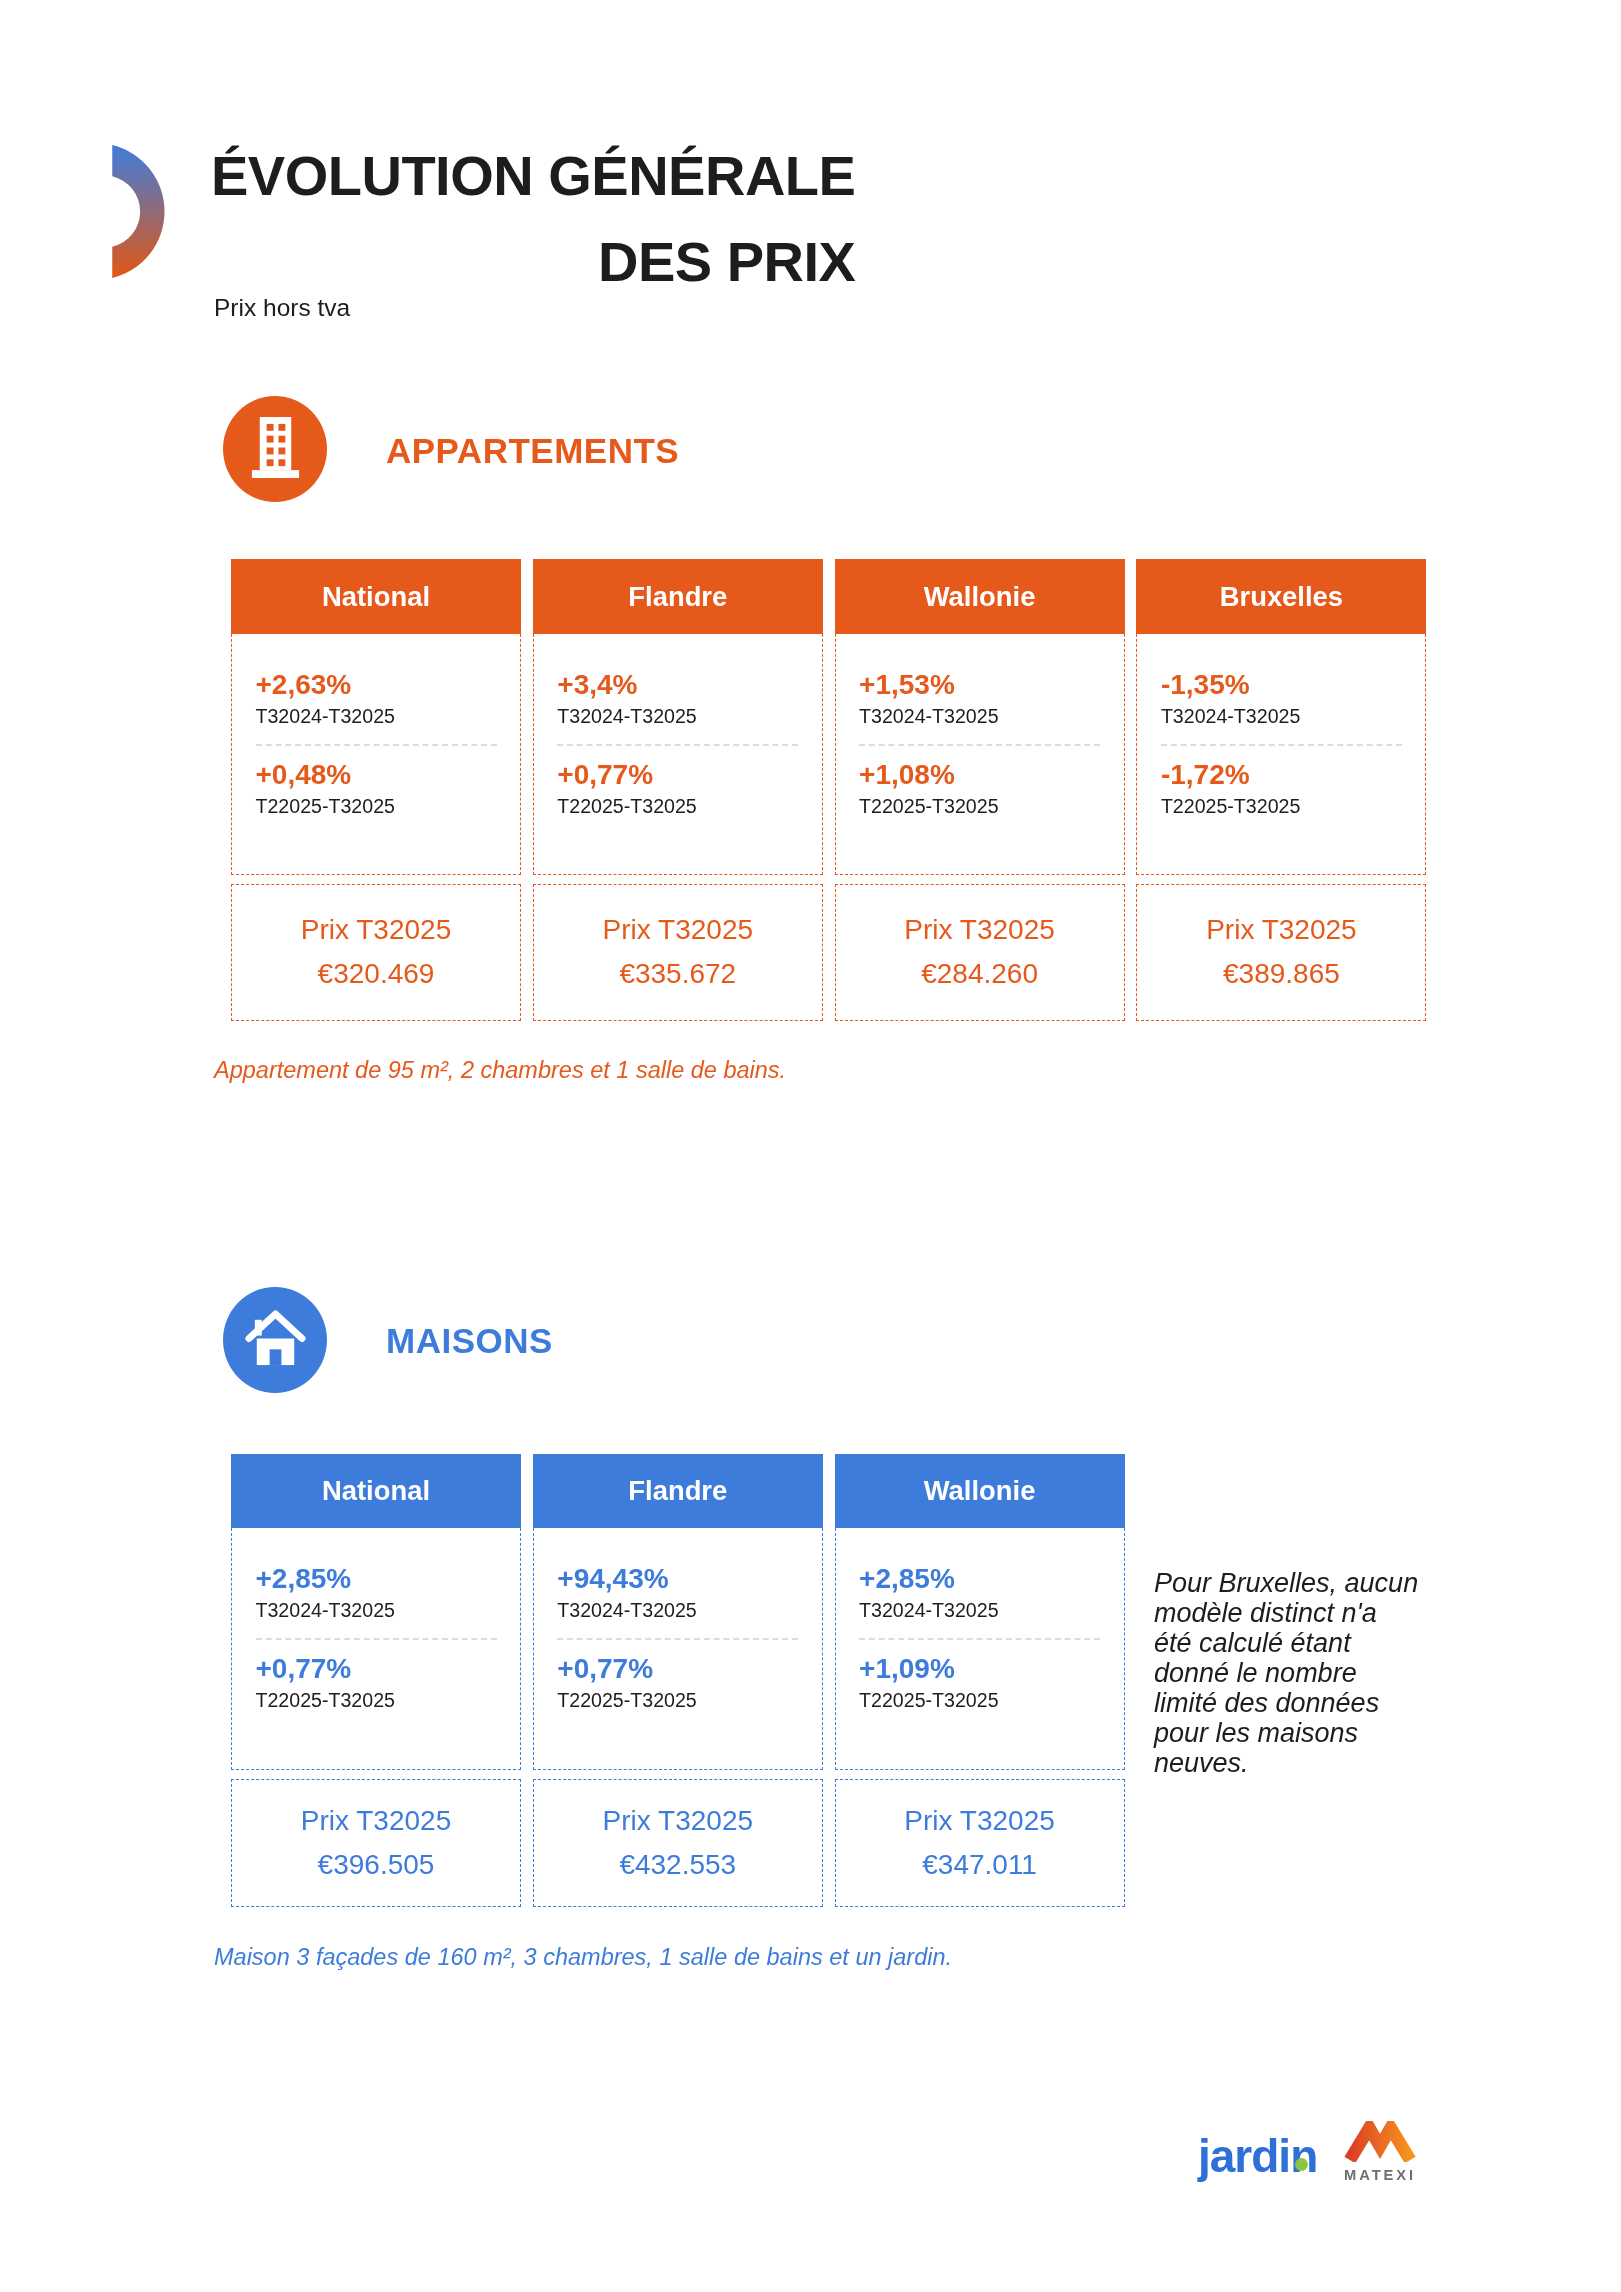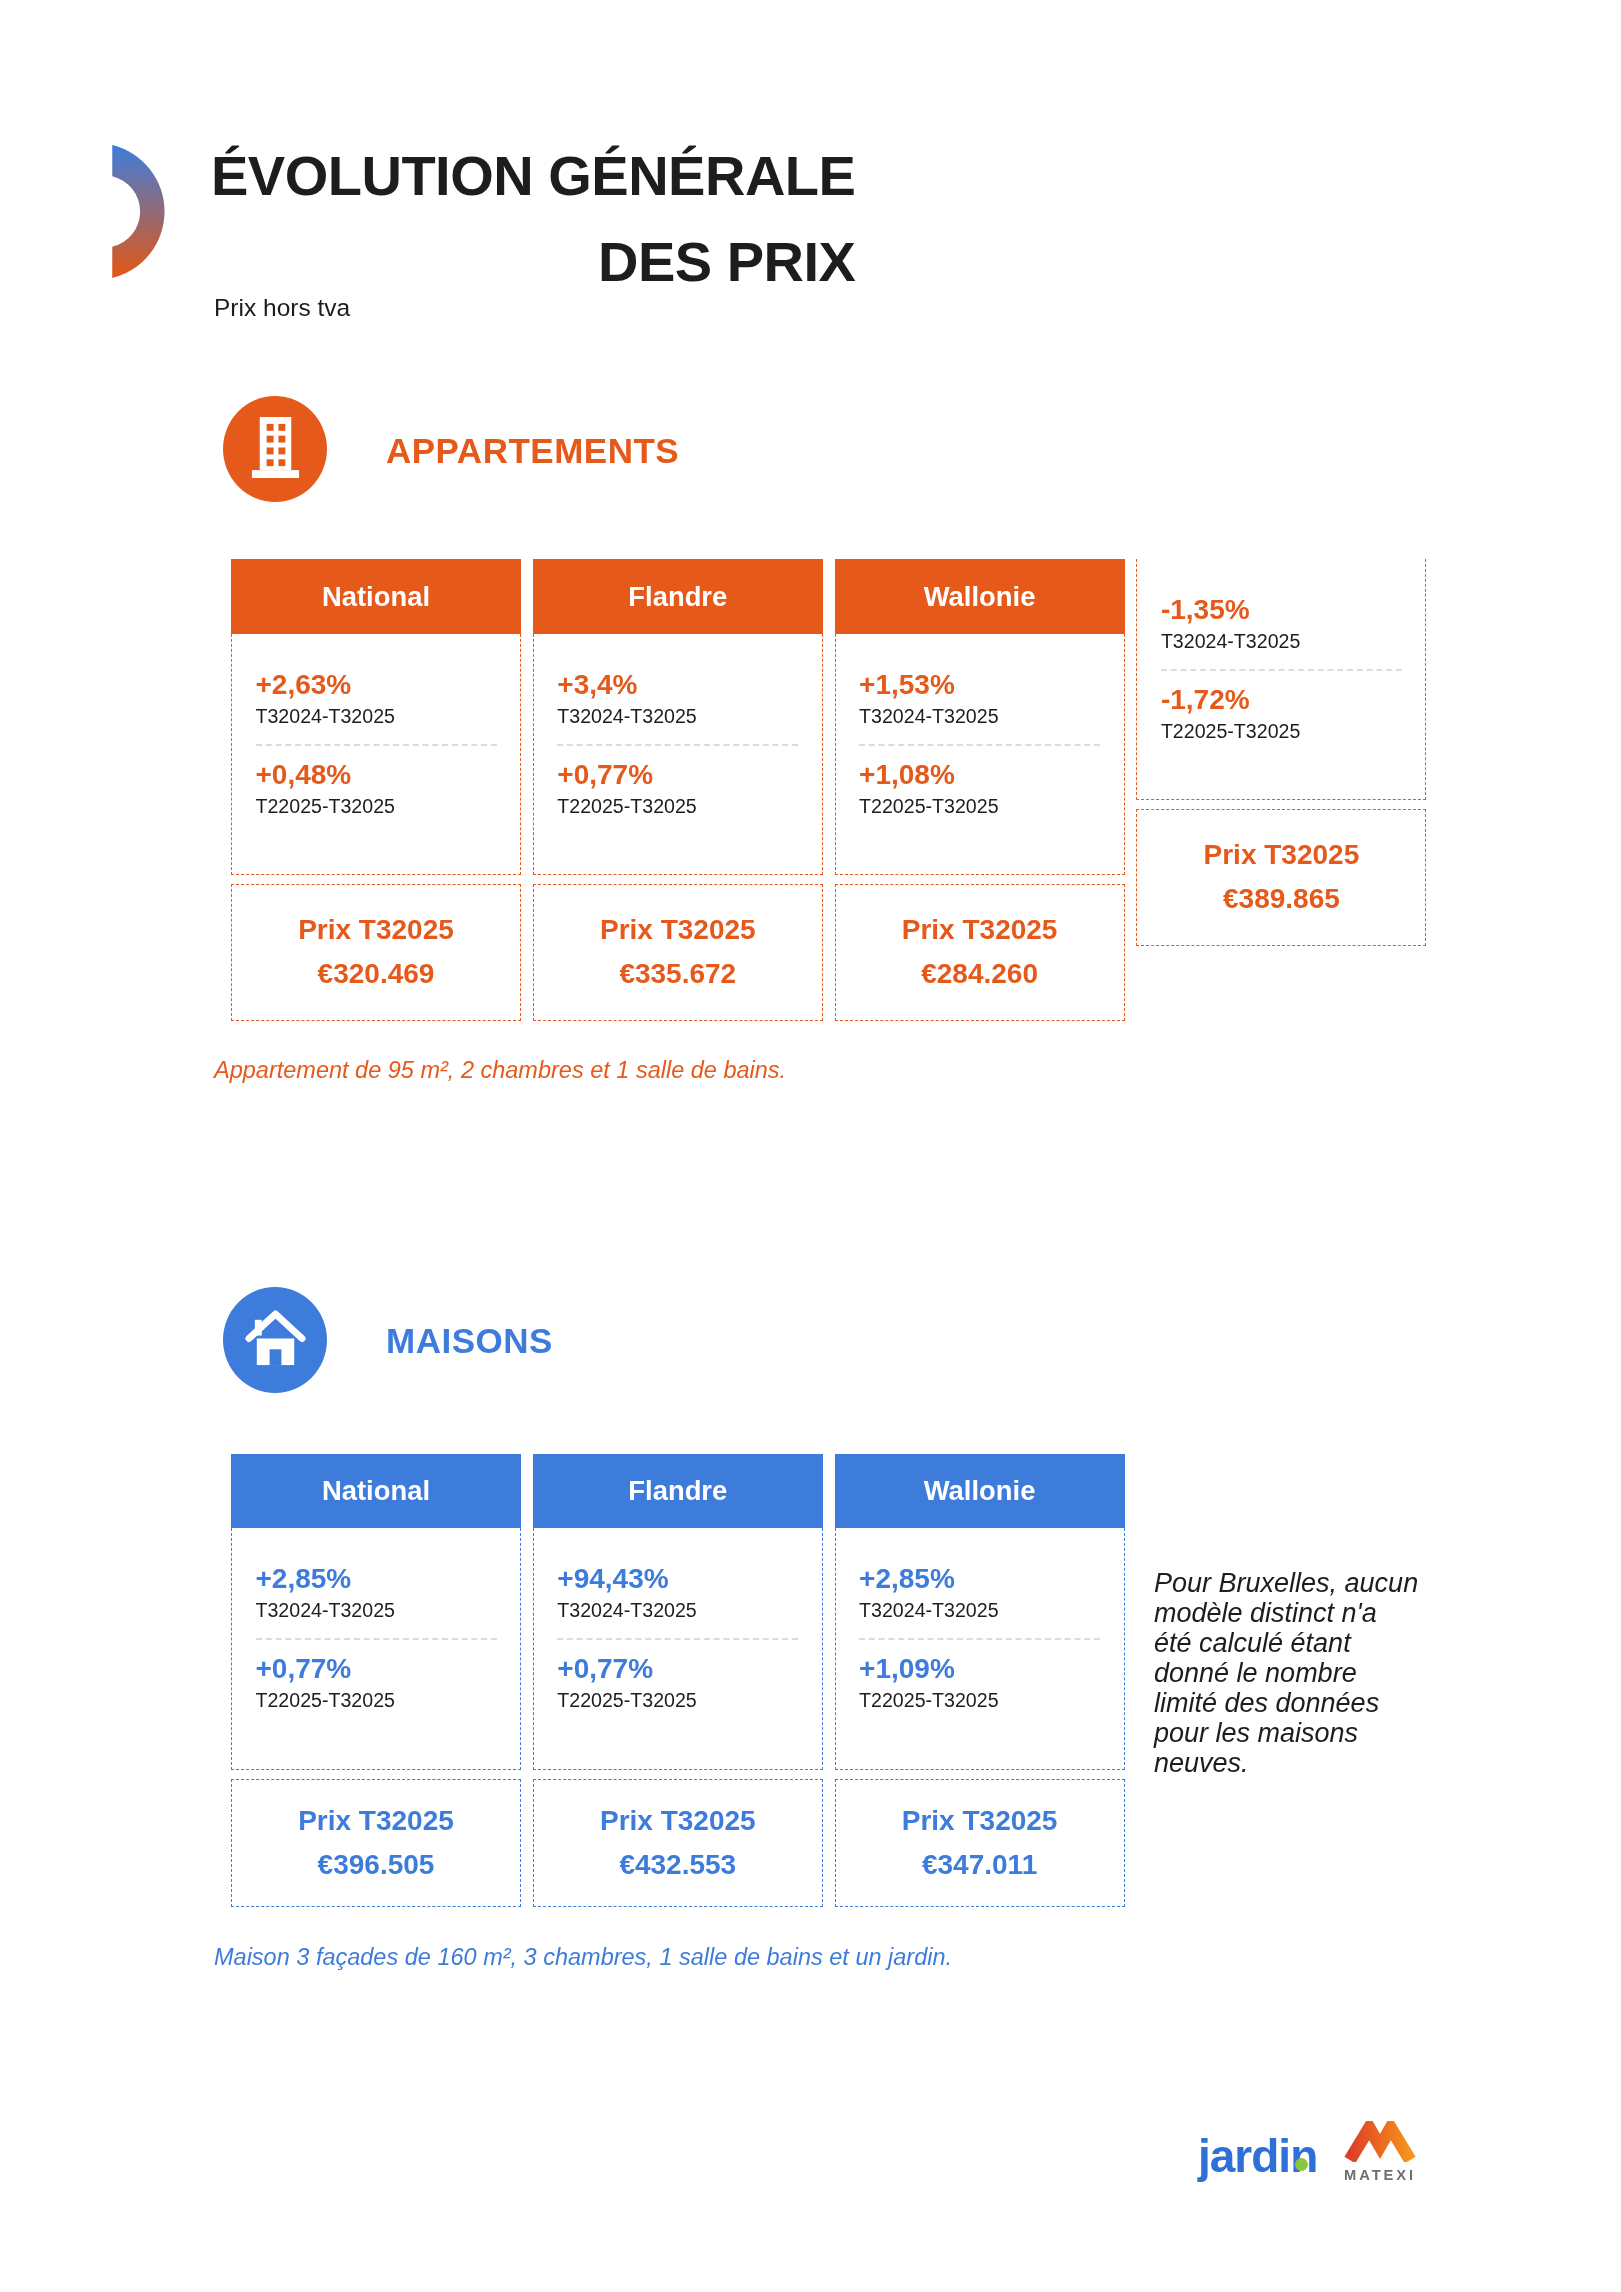--- a/index.html
+++ b/index.html
@@ -35,21 +35,21 @@
   .table-apartments .tbody{height:241px;border-left:1px dashed #e5591b;
     border-right:1px dashed #e5591b;border-bottom:1px dashed #e5591b;}
   .table-houses .tbody{height:242px;border-left:1px dashed #3d7cdb;
     border-right:1px dashed #3d7cdb;border-bottom:1px dashed #3d7cdb;}
   .pct{font-size:28px;font-weight:700;}
   .table-apartments .pct{color:#e5591b;}
   .table-houses .pct{color:#3d7cdb;}
   .period{font-size:19.6px;color:#1d1d1b;margin-top:3.9px;}
   .cell-divider{border-top:2px dashed #dcdcdc;margin:15.7px 0 13.7px 0;}
   .price-box{margin-top:8.8px;box-sizing:border-box;display:flex;flex-direction:column;
-    align-items:center;justify-content:center;font-size:28px;font-weight:700;line-height:44px;}
+    align-items:center;justify-content:center;font-size:28px;font-weight:400;line-height:44px;}
   .table-apartments .price-box{height:137px;border:1px dashed #e5591b;color:#e5591b;}
   .table-houses .price-box{height:128px;border:1px dashed #3d7cdb;color:#3d7cdb;}
 
   .footnote{position:absolute;left:214px;font-size:23.5px;font-style:italic;}
   .footnote-apartments{top:1057px;color:#e5591b;}
   .footnote-houses{top:1944px;color:#3d7cdb;}
 
   .bxl-note{position:absolute;left:1154px;top:1568px;width:267px;
     font-size:27px;font-style:italic;line-height:30px;color:#1d1d1b;}
 
@@ -139,20 +139,21 @@
       <div class="cell-divider"></div>
       <div class="pct">+1,08%</div>
       <div class="period">T22025-T32025</div>
     </div>
     <div class="price-box">
       <div>Prix T32025</div>
       <div>€284.260</div>
     </div>
   </div>
   <div class="col">
+    <div class="thead">Bruxelles</div>
     <div class="tbody">
       <div class="pct">-1,35%</div>
       <div class="period">T32024-T32025</div>
       <div class="cell-divider"></div>
       <div class="pct">-1,72%</div>
       <div class="period">T22025-T32025</div>
     </div>
     <div class="price-box">
       <div>Prix T32025</div>
       <div>€389.865</div>

